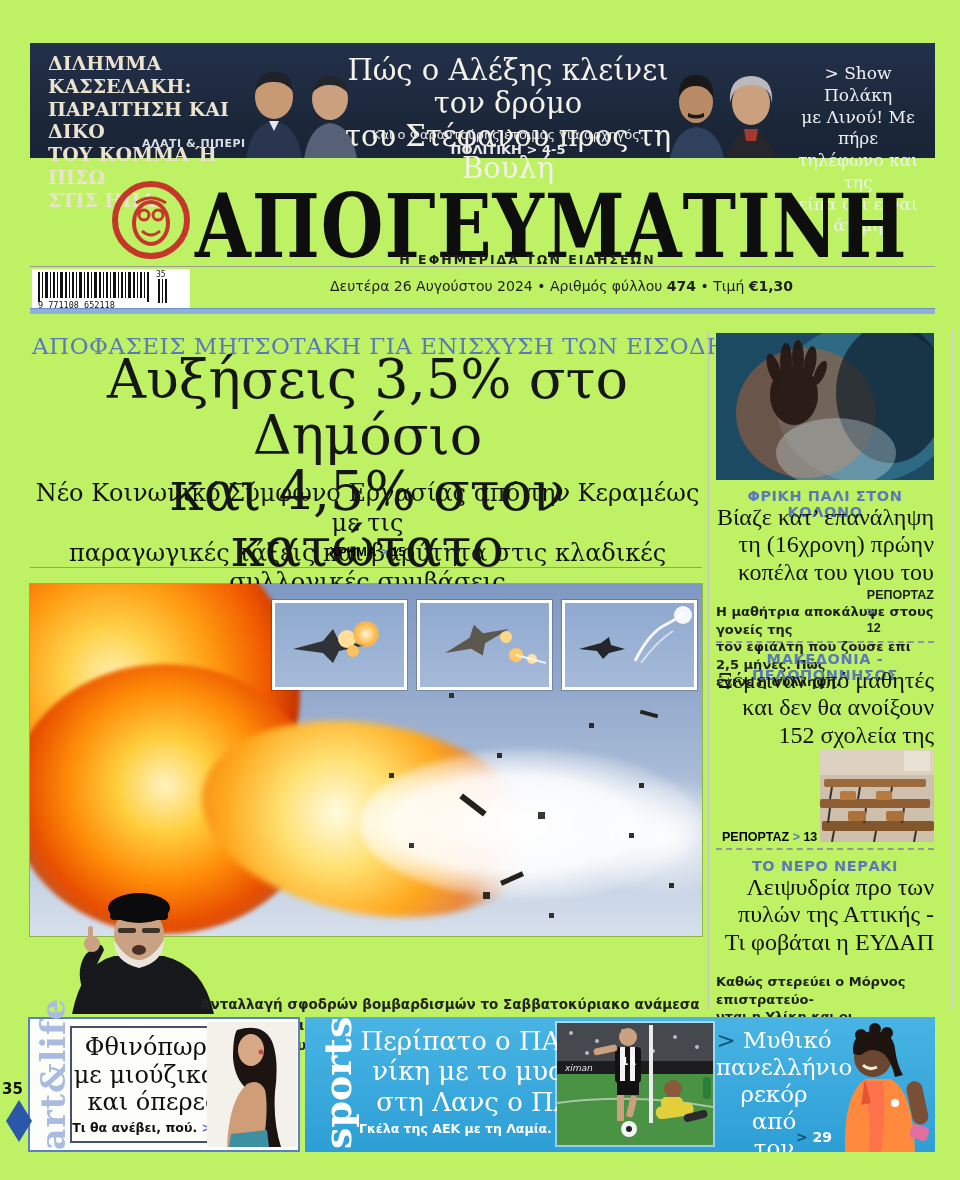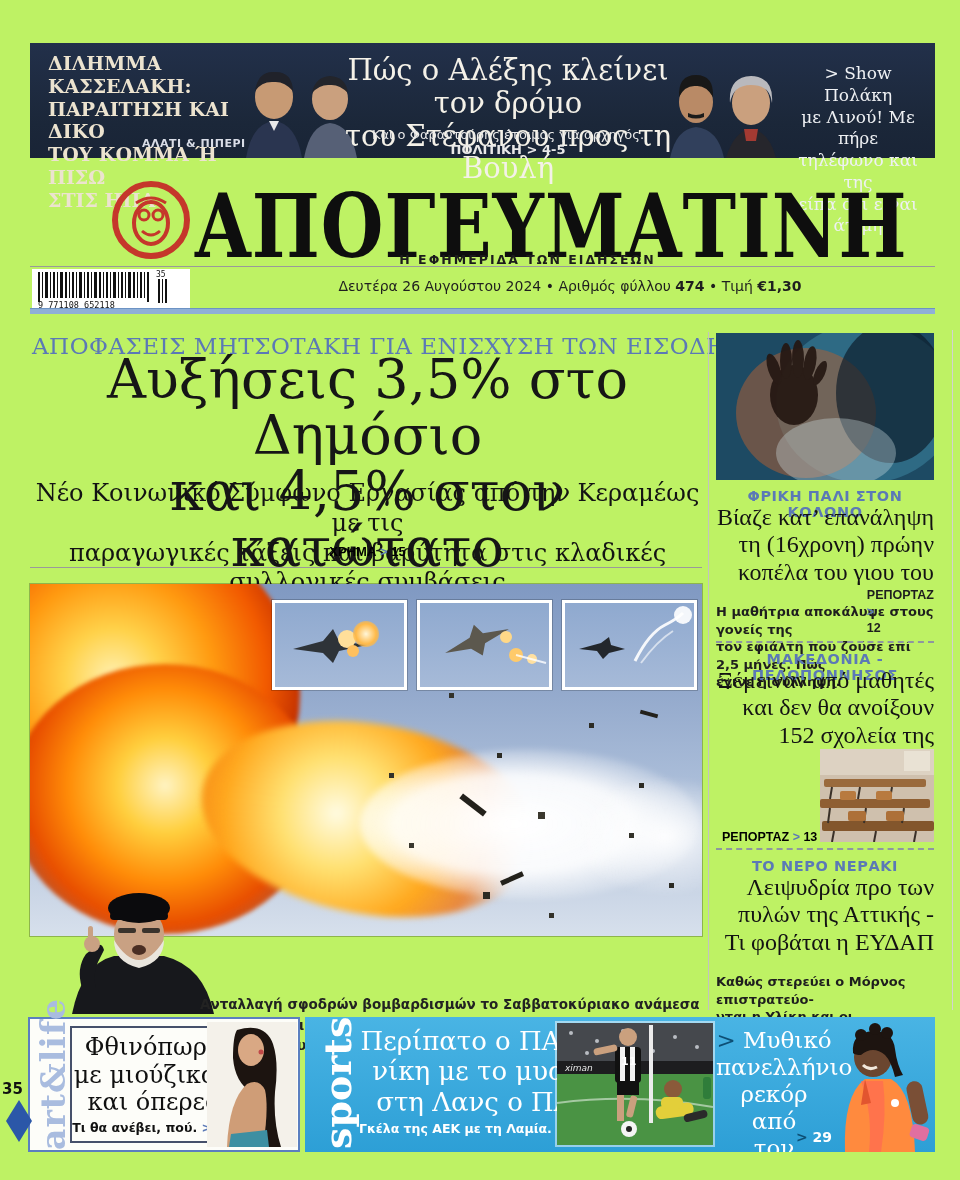--- a/index.html
+++ b/index.html
@@ -28,21 +28,21 @@
   .bn-right-quote{left:758px;top:20px;width:140px;font-family:var(--serif);font-size:17px;line-height:1.28;color:#eef0f3;text-align:center}
   .bn-photo{overflow:hidden}
 
   
   #logo{left:112px;top:181px;width:78px;height:78px}
   #mast-title{left:195px;top:174px;width:665px;font-family:var(--serif);font-weight:bold;font-size:72px;letter-spacing:1px;color:#0e0e0e;text-align:center;transform:scale(1,1.22);transform-origin:center top}
   #mast-tag{left:195px;top:252px;width:665px;text-align:center;font-size:12.5px;letter-spacing:2px;color:#1c1c1c;font-weight:bold}
 
   
   .hair{background:#9a9a9a;height:1px}
-  #dateline{left:330px;top:278px;width:480px;text-align:center;font-size:14px;color:#1f1f1f}
+  #dateline{left:330px;top:278px;width:480px;font-size:14px;color:#1f1f1f}
   #dateline b{font-weight:bold}
   #blueband{left:30px;top:308px;width:905px;height:6px;background:var(--rule);border-top:1px solid #6d93c4}
 
   
   #kicker-main{left:32px;top:333px;font-family:var(--serif);font-size:23px;letter-spacing:.5px;color:var(--kblue)}
   #headline-main{left:30px;top:352px;width:675px;font-family:var(--serif);font-size:54px;line-height:1.04;color:#161616;text-align:center}
   #subhead-main{left:30px;top:479px;width:675px;font-family:var(--serif);font-size:24px;line-height:1.24;color:#131313;text-align:center}
   #chrema{left:30px;top:544px;width:675px;text-align:center;font-size:13px}
   #rule-main{left:30px;top:567px;width:672px}
 

